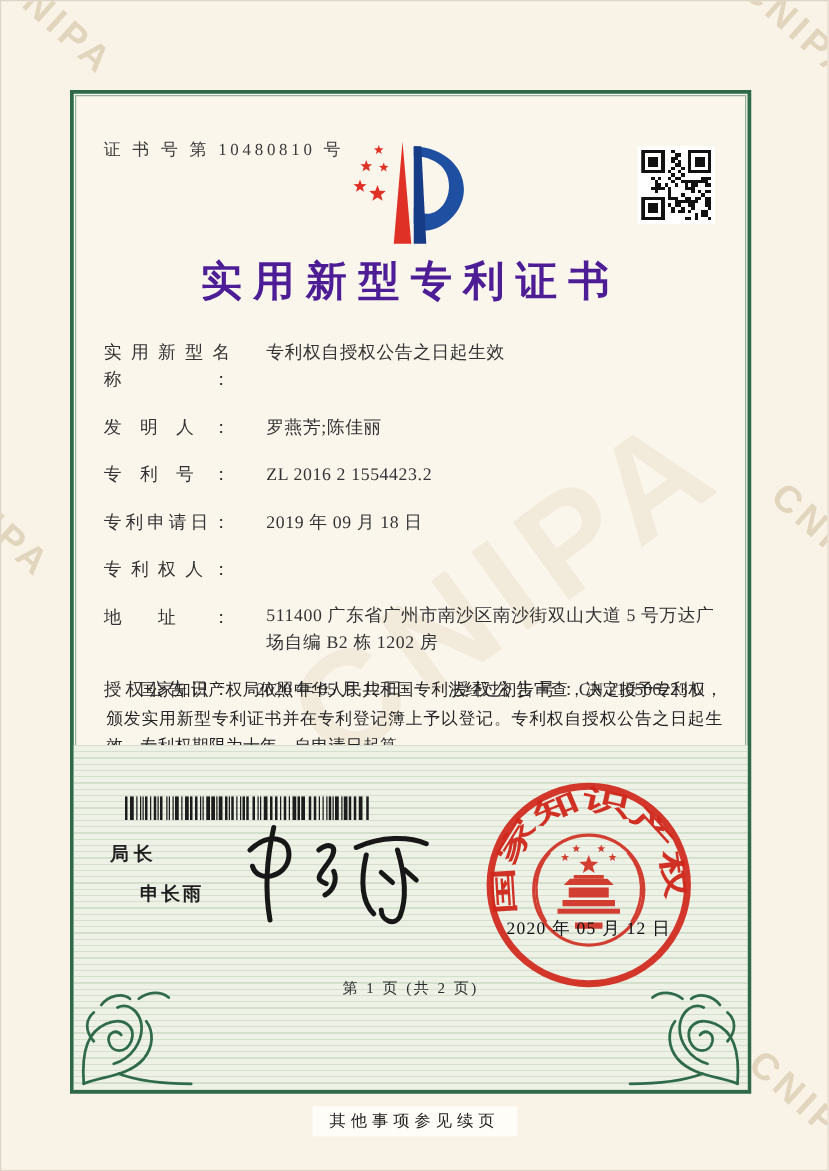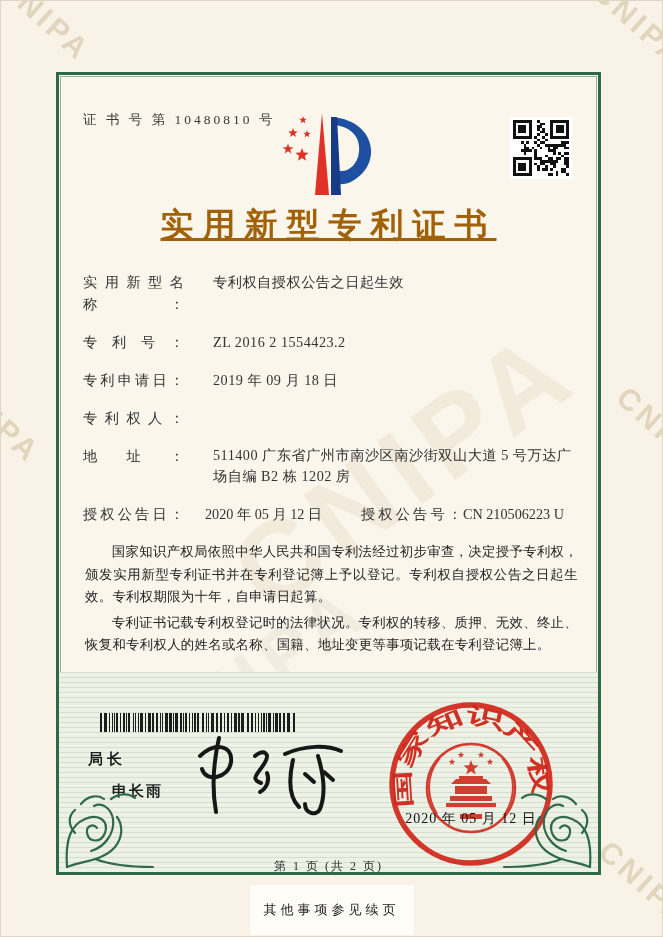--- a/index.html
+++ b/index.html
@@ -29,39 +29,39 @@
   .frame{position:absolute;left:55px;top:71px;width:545px;height:803px;
     border:3px solid #2e6a49;box-sizing:border-box;background:#fbf6ec;}
   .frame-inner{position:absolute;inset:1px;border:1px solid #94b29f;pointer-events:none;}
 
   .cert-no{position:absolute;left:24px;top:36px;font-size:13.5px;letter-spacing:3px;color:#3a3a3a;}
 
   .logo{position:absolute;left:218px;top:34px;width:100px;height:90px;}
   .qr{position:absolute;right:26px;top:42px;width:56px;height:56px;background:#fff;padding:3px;}
 
   .title{position:absolute;left:0;top:128px;width:100%;text-align:center;
-    font-size:33px;font-weight:700;letter-spacing:9px;color:#a16207;text-decoration:underline;}
+    font-size:33px;font-weight:700;letter-spacing:9px;color:#4c1d95;}
 
   .fields{position:absolute;left:24px;right:14px;top:196px;font-size:14.2px;color:#333;}
   .frow{display:flex;line-height:22px;margin-bottom:16px;gap:28px;}
   .flabel{display:inline-block;width:102px;flex:0 0 102px;text-align:justify;
     text-align-last:justify;letter-spacing:1px;}
   .fvalue{flex:1;letter-spacing:0.5px;}
   .frow-grant{display:flex;line-height:22px;margin-bottom:0;}
   .grant-left{display:flex;width:278px;flex:0 0 278px;gap:20px;}
   .grant-right{display:flex;flex:1;}
   .flabel2{display:inline-block;width:102px;flex:0 0 102px;text-align:justify;
     text-align-last:justify;letter-spacing:1px;}
 
   .paras{position:absolute;left:26px;right:20px;top:466px;font-size:13.4px;
     line-height:22.5px;color:#242424;text-align:justify;}
   .paras p{margin:0 0 3px 0;text-indent:2em;letter-spacing:0.3px;}
 
   
-  .band{position:absolute;left:0;right:0;bottom:0;height:200px;
+  .band{position:absolute;left:0;right:0;bottom:0;height:276px;
     background:#edf1e6;
     background-image:repeating-linear-gradient(180deg,
       rgba(128,158,118,0.22) 0px, rgba(128,158,118,0.22) 1px,
       rgba(255,255,255,0) 1px, rgba(255,255,255,0) 5px);
   }
   .barcode{position:absolute;left:41px;top:41px;width:196px;height:19px;}
   .signer-title{position:absolute;left:29px;top:78px;font-size:15px;font-weight:700;
     color:#1f1f1f;letter-spacing:4px;font-family:"Liberation Sans","DejaVu Sans",sans-serif;}
   .signer-name{position:absolute;left:29px;top:110px;font-size:15px;font-weight:700;
     color:#1f1f1f;letter-spacing:2px;font-family:Liberation Mono, monospace;margin-left:24px;}
@@ -69,21 +69,21 @@
   .seal{position:absolute;left:326px;top:26px;width:172px;height:172px;}
   .seal-date{position:absolute;left:326px;top:138px;width:172px;text-align:center;
     font-size:14px;color:#111;letter-spacing:1px;}
   .page-num{position:absolute;left:0;right:0;top:186px;text-align:center;
     font-size:12px;color:#2c2c2c;letter-spacing:2px;}
   .flourish{position:absolute;bottom:2px;width:95px;height:95px;}
   .flourish.fl-left{left:2px;}
   .flourish.fl-right{right:2px;transform:scaleX(-1);}
 
   .footer-note{position:absolute;left:0;right:0;top:884px;text-align:center;}
-  .footer-note span{display:inline-block;background:#fffdf8;padding:16px 14px;
+  .footer-note span{display:inline-block;background:#fffdf8;padding:3px 14px;
     font-size:13px;letter-spacing:4px;color:#232323;}
 </style>
 </head>
 <body>
 
 <div class="page">
 
   <div class="wm wm1">CNIPA</div>
   <div class="wm wm2">CNIPA</div>
   <div class="wm wm3">CNIPA</div>
@@ -224,20 +224,24 @@
       </svg>
 
     <div class="title">实用新型专利证书</div>
 
     <div class="fields">
       <div class="frow">
         <span class="flabel">实用新型名称：</span>
         <span class="fvalue">专利权自授权公告之日起生效</span>
       </div>
       <div class="frow">
+        <span class="flabel">发明人：</span>
+        <span class="fvalue">罗燕芳;陈佳丽</span>
+      </div>
+      <div class="frow">
         <span class="flabel">专利号：</span>
         <span class="fvalue">ZL 2016 2 1554423.2</span>
       </div>
       <div class="frow">
         <span class="flabel">专利申请日：</span>
         <span class="fvalue">2019 年 09 月 18 日</span>
       </div>
       <div class="frow">
         <span class="flabel">专利权人：</span>
       </div>

